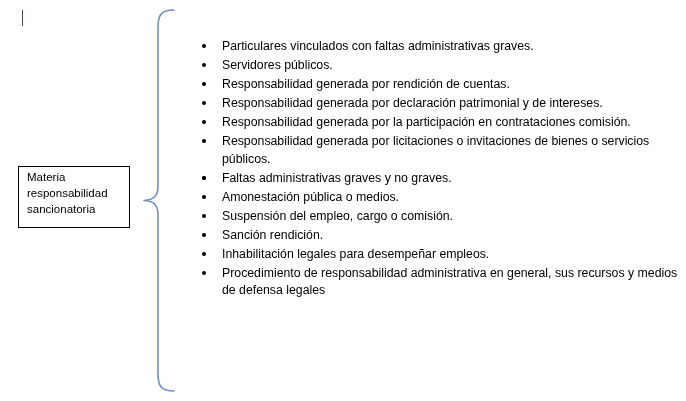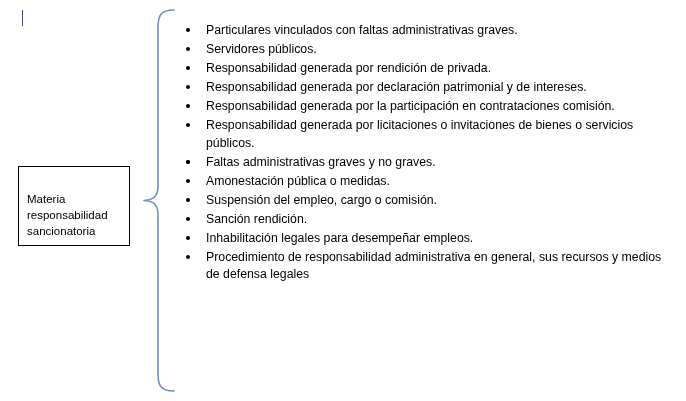--- a/index.html
+++ b/index.html
@@ -31,21 +31,21 @@
   
   .label-box {
     position: absolute;
     left: 18px;
     top: 166px;
     width: 112px;
     min-height: 62px;
     border: 1px solid #000000;
     background: #ffffff;
     box-sizing: border-box;
-    padding: 24px 7px 6px 8px;
+    padding: 2px 7px 6px 8px;
     font-size: 11.5px;
     line-height: 16px;
     color: #000000;
   }
   .label-box .line {
     display: block;
     white-space: nowrap;
   }
   
   .brace {
@@ -54,21 +54,21 @@
     top: 8px;
     width: 42px;
     height: 385px;
   }
   
   .bullet-list {
     position: absolute;
     left: 182px;
     top: 22px;
     width: 480px;
-    margin: 0;
+    margin: 16px;
     padding: 0;
     list-style: none;
     color: #000000;
   }
   .bullet-list li {
     position: relative;
     padding-left: 24px;
     font-size: 12.3px;
     line-height: 17.5px;
     margin-bottom: 1.5px;
@@ -96,26 +96,26 @@
     <span class="line">sancionatoria</span>
   </div>
 
   <svg class="brace" viewBox="0 0 42 385" preserveAspectRatio="none">
     <path d="M40 2 C26 2 24 8 24 20 L24 178 C24 188 20 192 10 192.5 C20 193 24 197 24 207 L24 365 C24 377 26 383 40 383" fill="none" stroke="#6e8fbf" stroke-width="1.6" stroke-linecap="round" stroke-linejoin="round"></path>
   </svg>
 
   <ul class="bullet-list">
     <li><span class="dot"></span><span>Particulares vinculados con faltas administrativas graves.</span></li>
     <li><span class="dot"></span><span>Servidores públicos.</span></li>
-    <li><span class="dot"></span><span>Responsabilidad generada por rendición de privada.</span></li>
+    <li><span class="dot"></span><span>Responsabilidad generada por rendición de cuentas.</span></li>
     <li><span class="dot"></span><span>Responsabilidad generada por declaración patrimonial y de intereses.</span></li>
     <li><span class="dot"></span><span>Responsabilidad generada por la participación en contrataciones comisión.</span></li>
     <li><span class="dot"></span><span>Responsabilidad generada por licitaciones o invitaciones de bienes o servicios públicos.</span></li>
     <li><span class="dot"></span></li>
     <li><span class="dot"></span><span>Faltas administrativas graves y no graves.</span></li>
-    <li><span class="dot"></span><span>Amonestación pública o medidas.</span></li>
+    <li><span class="dot"></span><span>Amonestación pública o medios.</span></li>
     <li><span class="dot"></span><span>Suspensión del empleo, cargo o comisión.</span></li>
     <li><span class="dot"></span><span>Sanción rendición.</span></li>
     <li><span class="dot"></span><span>Inhabilitación legales para desempeñar empleos.</span></li>
     <li><span class="dot"></span><span>Procedimiento de responsabilidad administrativa en general, sus recursos y medios de defensa legales</span></li>
   </ul>
 
 </div>
 
 </body></html>

